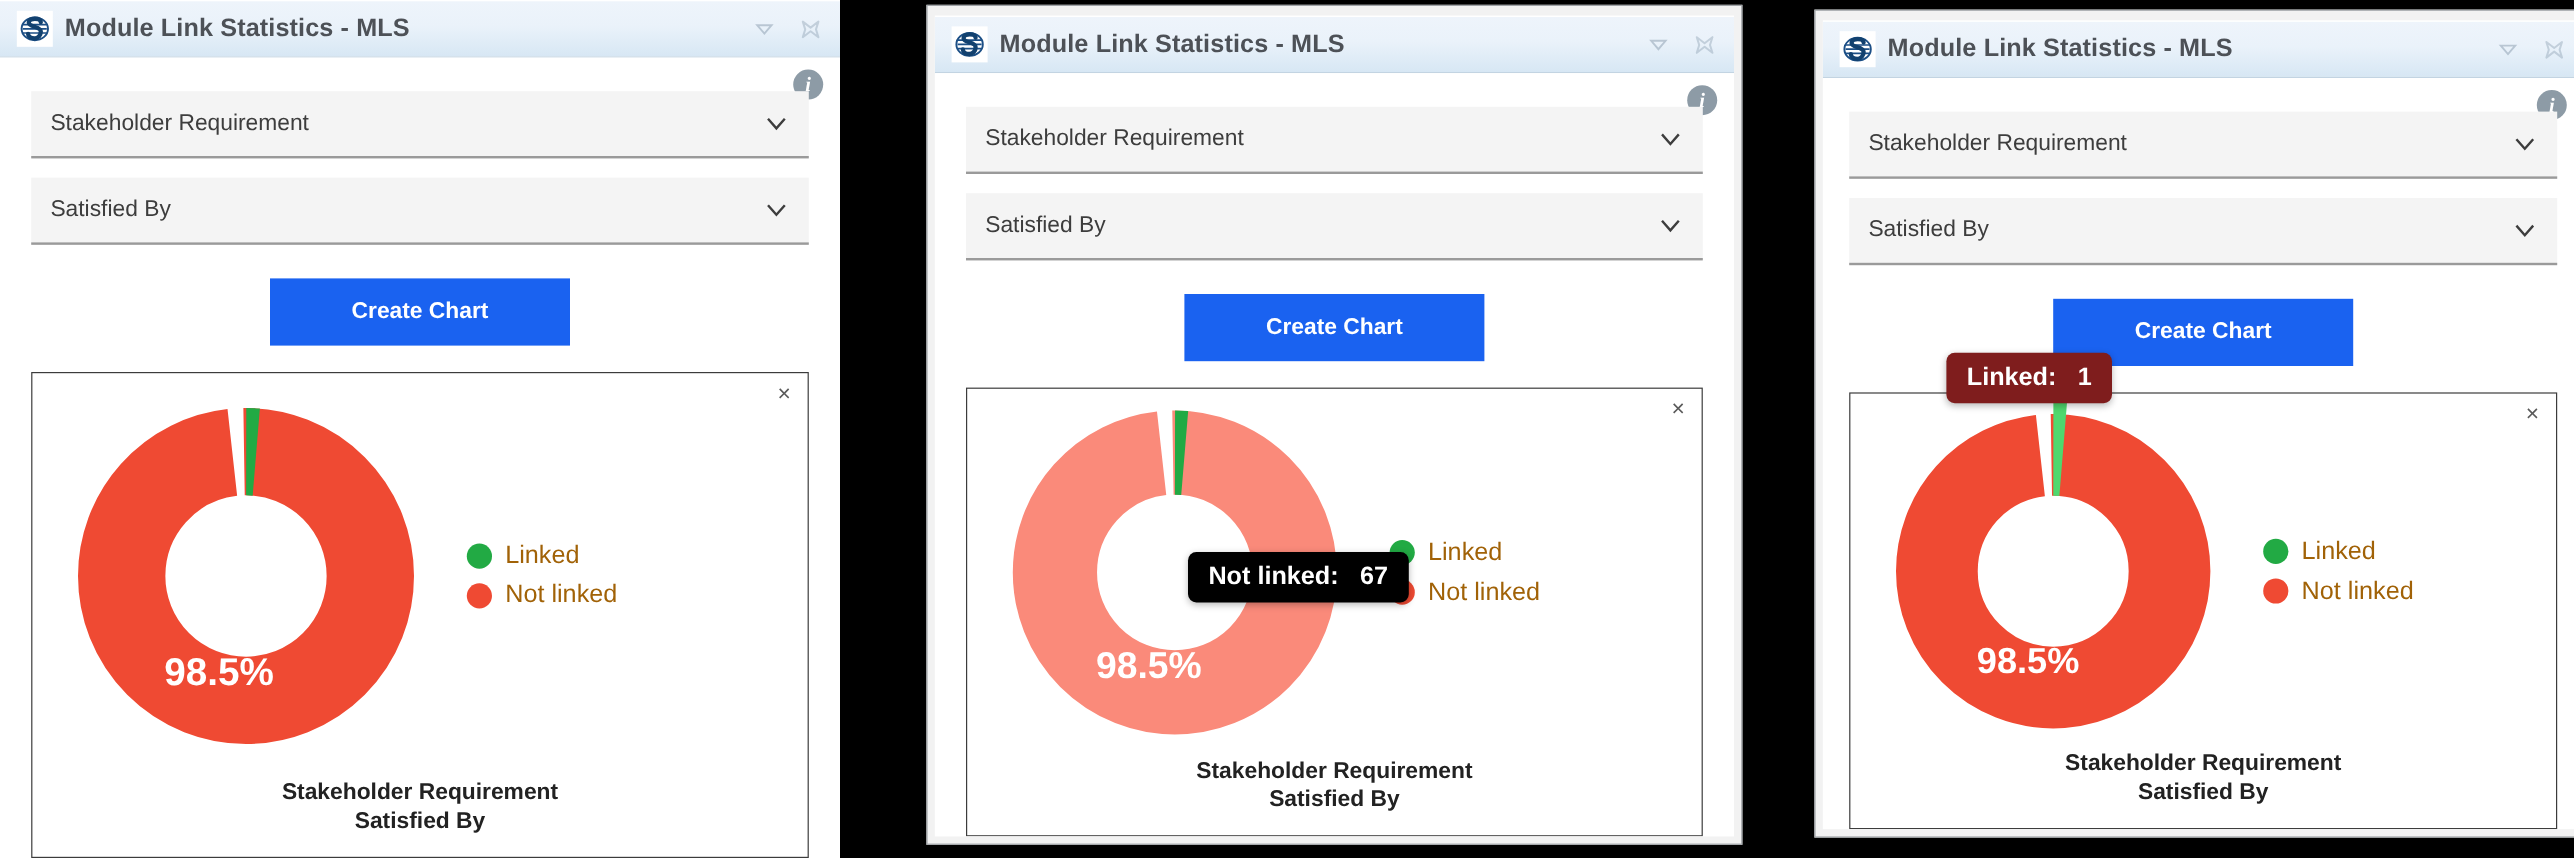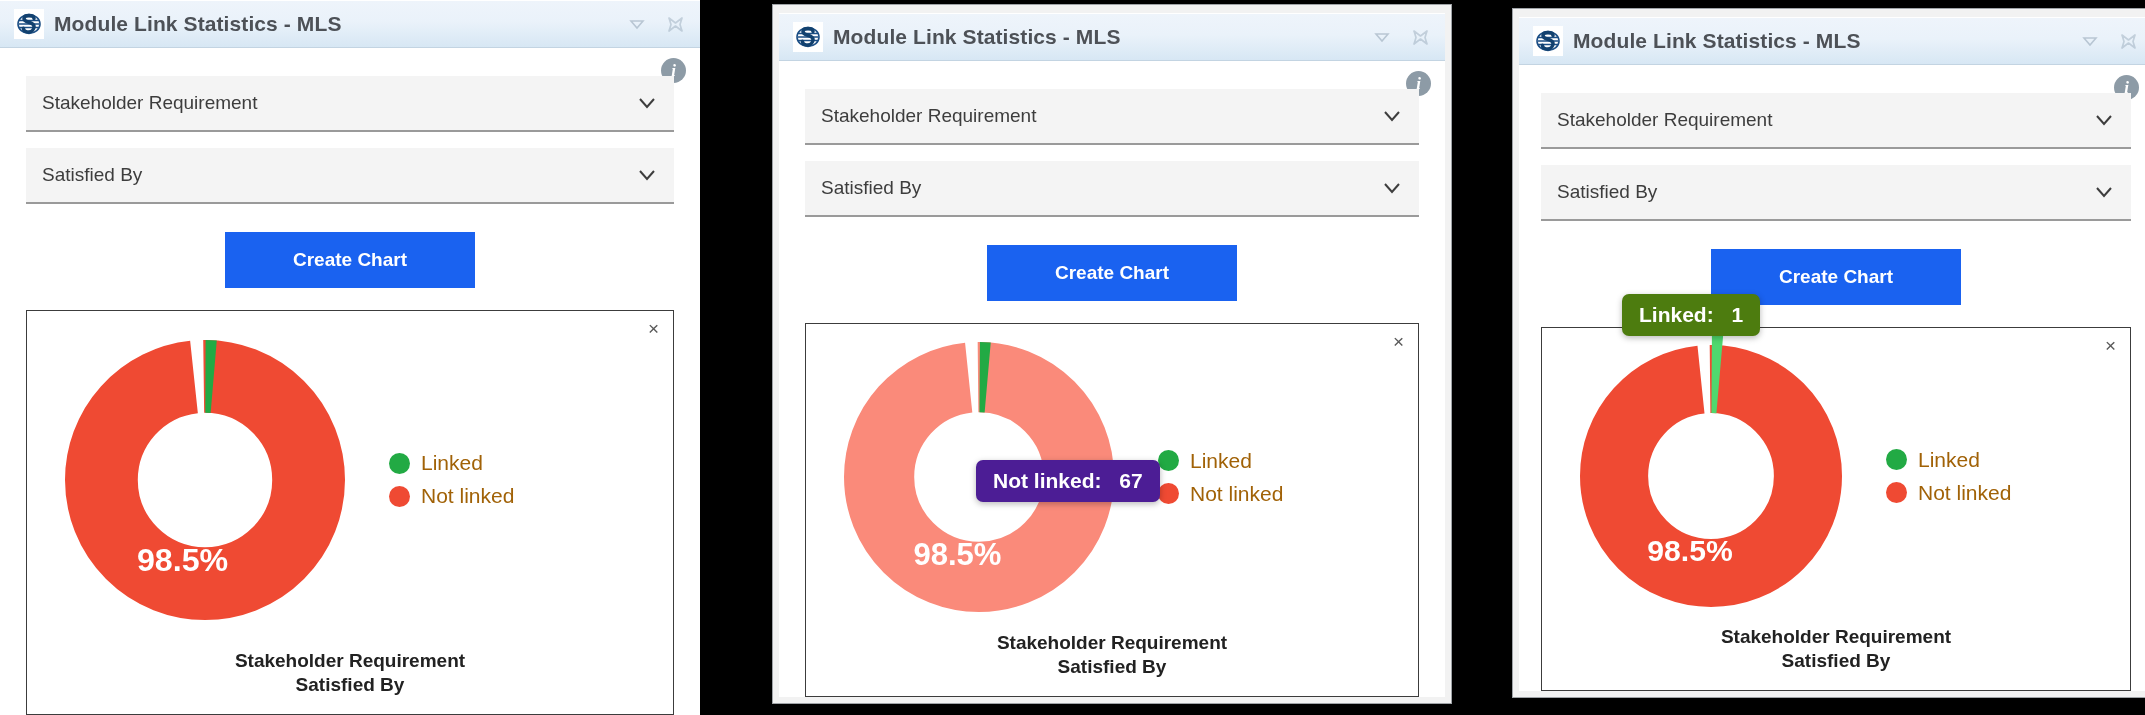--- a/index.html
+++ b/index.html
@@ -380,21 +380,21 @@
         <div class="chart-card">
           <span class="chart-close">×</span>
           <div class="chart-area">
             <div class="chart-main">
               <div class="donut-wrap">
                 <svg class="donut-svg" width="270" height="270" viewBox="0 0 200 200">
                   <circle cx="100" cy="100" r="74" fill="none" stroke="#fa8a7a" stroke-width="52" stroke-dasharray="457.9 7.0" stroke-dashoffset="117.5"></circle>
                   <circle cx="100" cy="100" r="74" fill="none" stroke="#22aa44" stroke-width="52" stroke-dasharray="6.0 458.9" stroke-dashoffset="116.2"></circle>
                   <text x="84" y="165" class="donut-pct" text-anchor="middle">98.5%</text>
                 </svg>
-                <div class="tooltip" style="background:#4c1d95; left:132px; top:118px;">
+                <div class="tooltip" style="background:#000000; left:146px; top:118px;">
                   <span>Not linked:</span>
                   <span class="tt-val">67</span>
                 </div>
               </div>
               <div class="legend">
                 <div class="legend-item">
                   <span class="legend-dot" style="background:#22aa44"></span>
                   <span class="legend-label">Linked</span>
                 </div>
                 <div class="legend-item">
@@ -460,21 +460,21 @@
               </svg>
           </span>
         </div>
 
         <div class="btn-row">
           <button class="create-btn">Create Chart</button>
         </div>
 
         <div class="chart-card">
           <span class="chart-close">×</span>
-          <div class="tooltip" style="background:#4d7c0f; left:80px; top:-34px;">
+          <div class="tooltip" style="background:#7f1d1d; left:80px; top:-34px;">
             <span>Linked:</span>
             <span class="tt-val">1</span>
           </div>
           <div class="chart-area">
             <div class="chart-main">
               <div class="donut-wrap">
                 <svg class="donut-svg" width="262" height="262" viewBox="0 0 200 200">
                   <circle cx="100" cy="100" r="74" fill="none" stroke="#ef4a33" stroke-width="52" stroke-dasharray="457.9 7.0" stroke-dashoffset="117.5"></circle>
                   <circle cx="100" cy="100" r="78" fill="none" stroke="#4fd86e" stroke-width="60" stroke-dasharray="6.3 483.7" stroke-dashoffset="122.5"></circle>
                   <text x="84" y="165" class="donut-pct" text-anchor="middle">98.5%</text>

